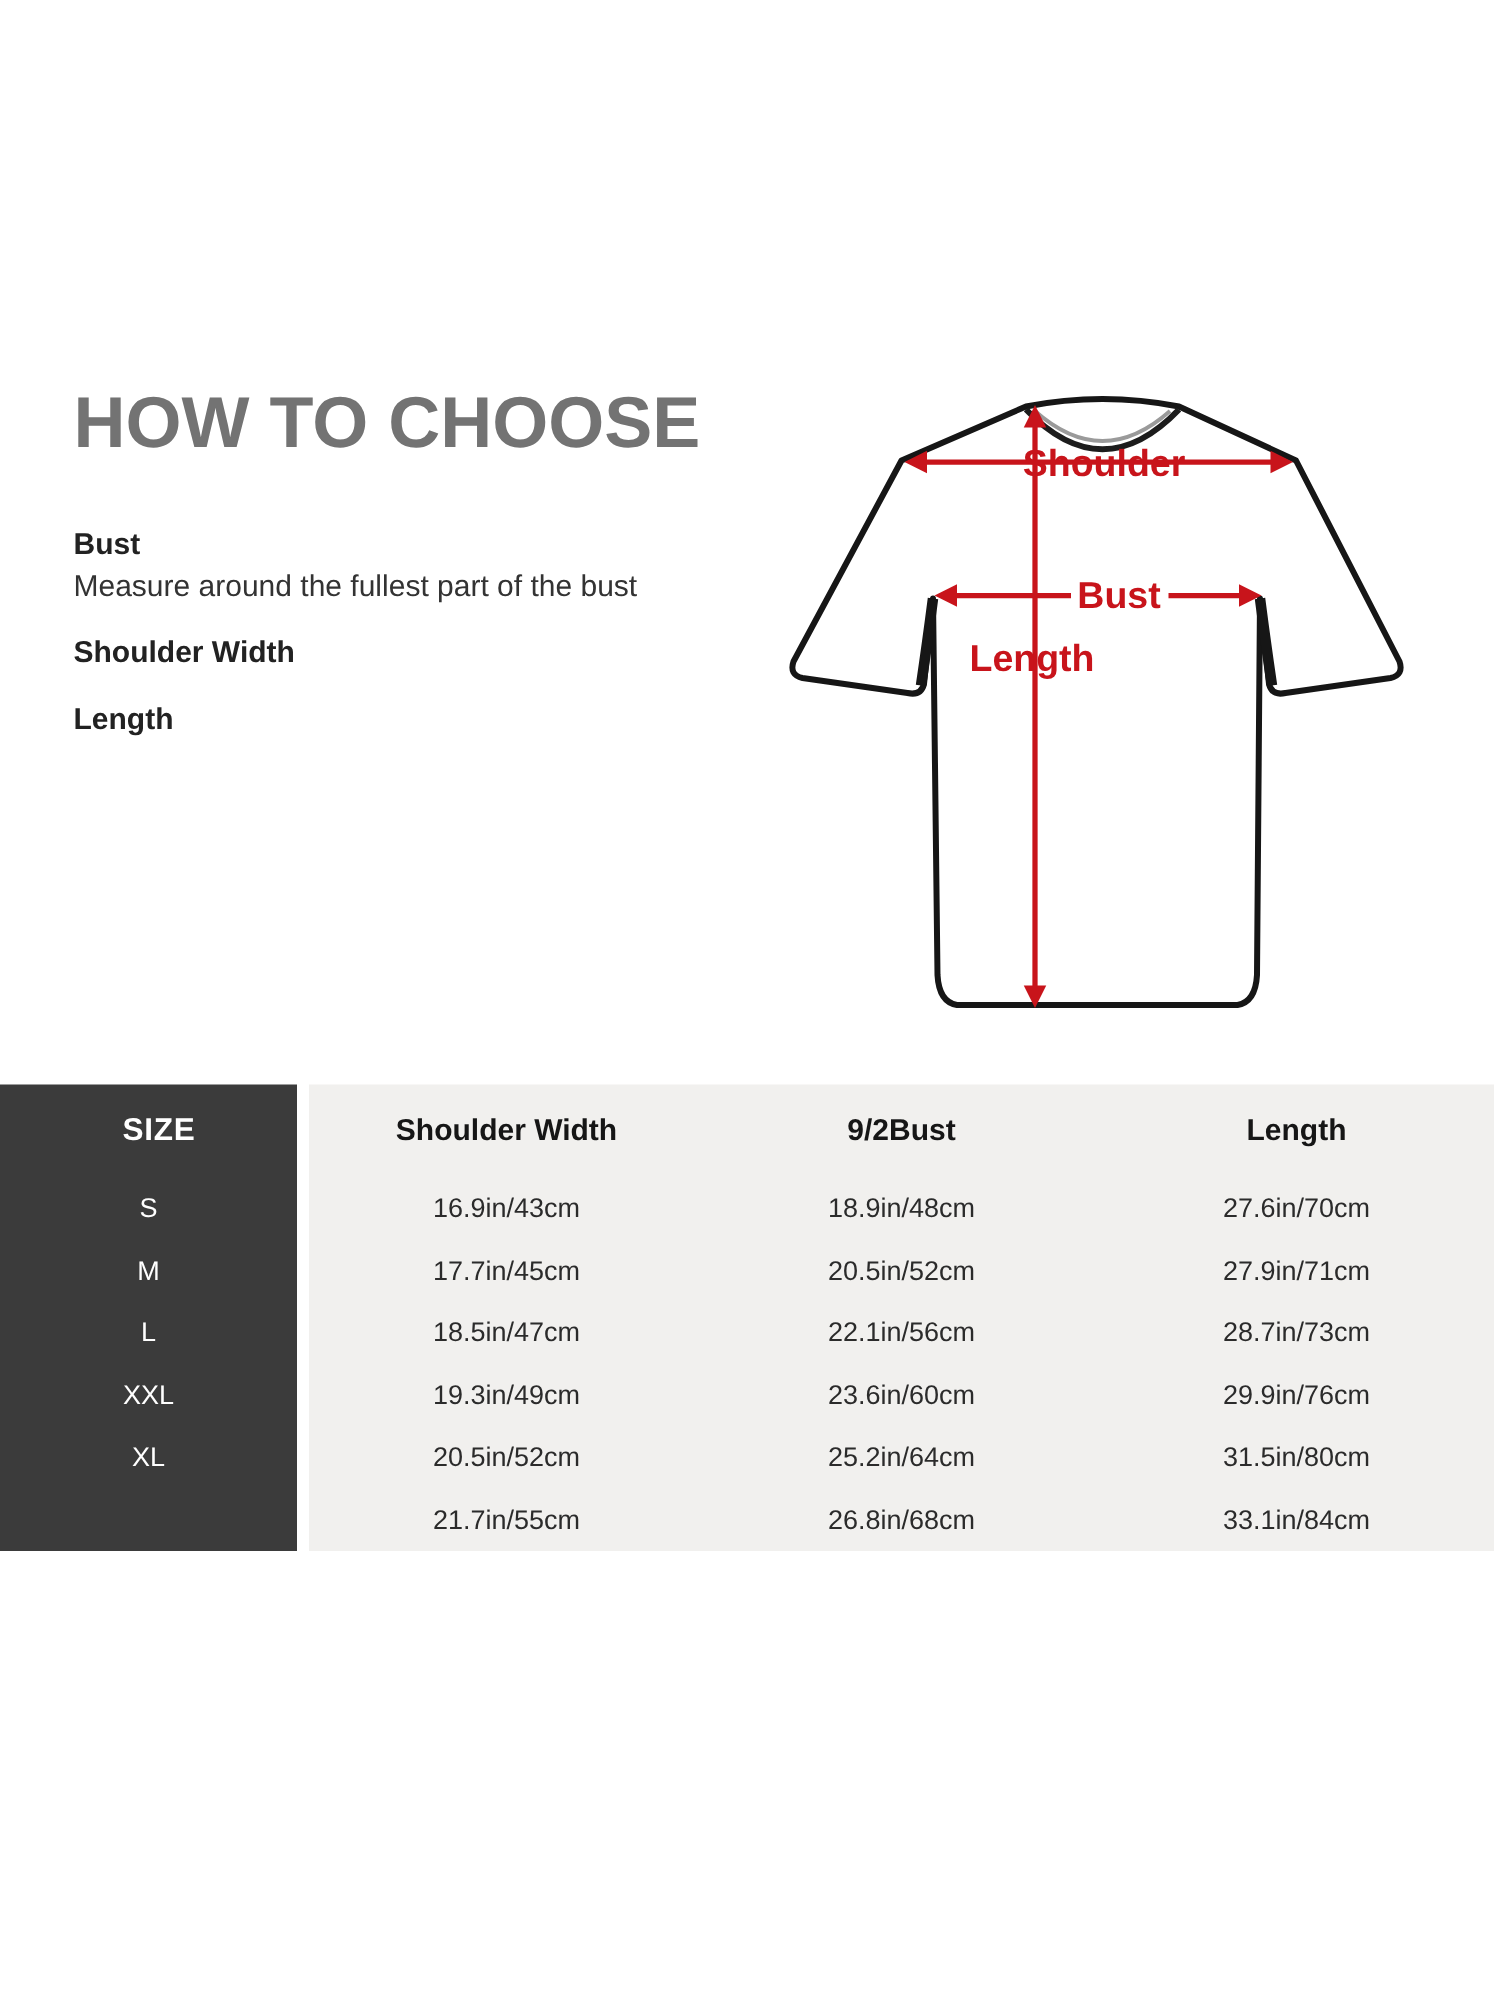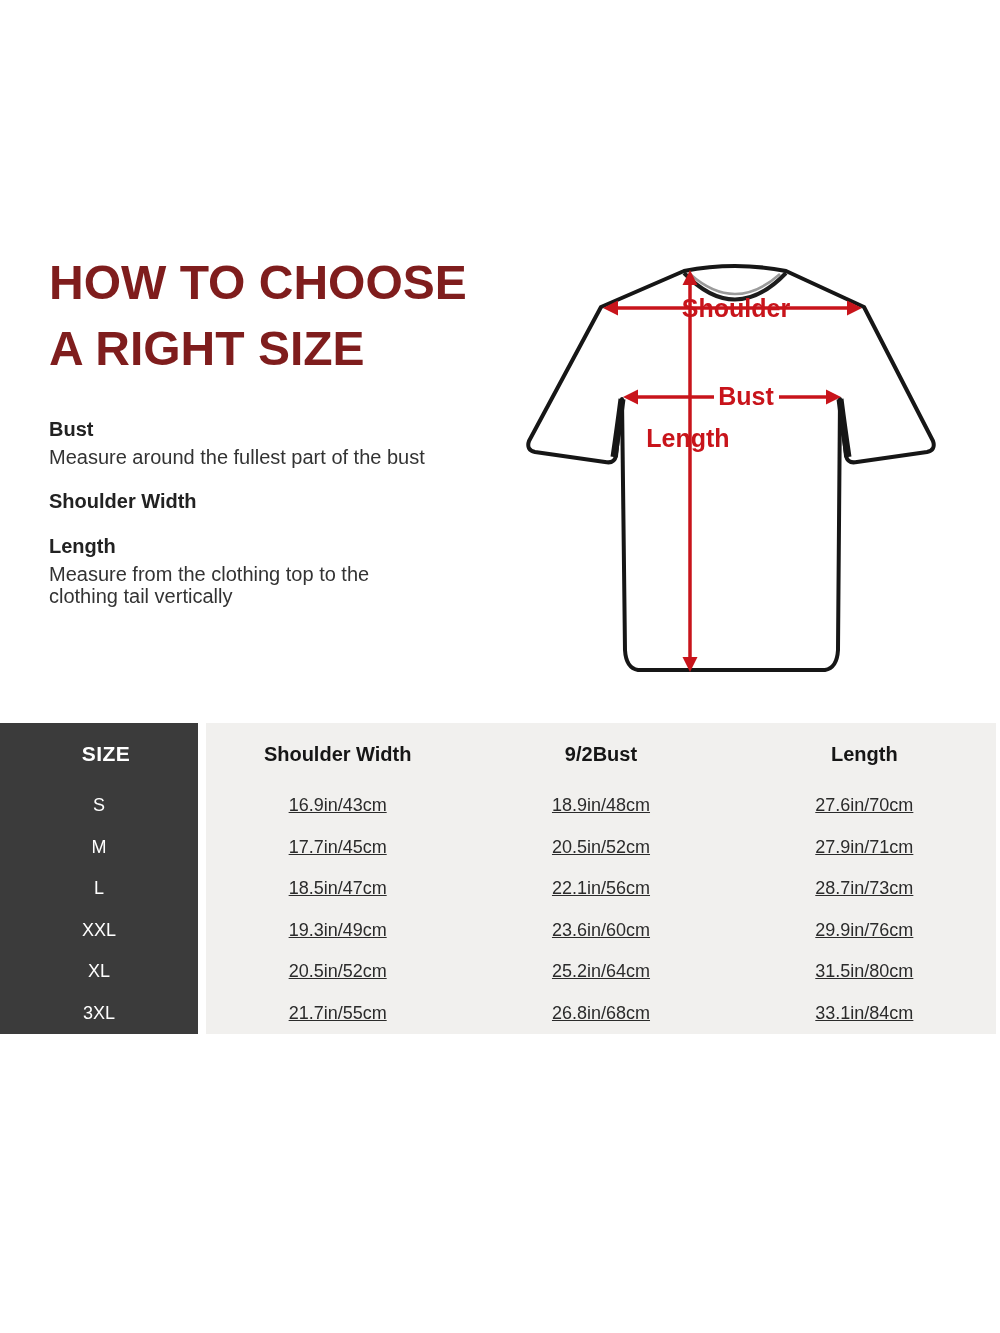--- a/index.html
+++ b/index.html
@@ -4,21 +4,21 @@
 <style>
   * { margin:0; padding:0; box-sizing:border-box; }
   html,body { background:#ffffff; }
   .canvas {
     position:relative; width:1000px; height:1333px; background:#ffffff;
     font-family:"Liberation Sans", sans-serif; overflow:hidden;
   }
 
   
   .intro { position:absolute; left:49px; top:250px; width:440px; }
-  .title-line { font-size:48px; font-weight:bold; color:#7f1d1d; line-height:66px; letter-spacing:0px; }
+  .title-line { font-size:48px; font-weight:bold; color:#737373; line-height:66px; letter-spacing:0px; }
   .instructions { margin-top:36px; }
   .instr-block { margin-bottom:22px; }
   .instr-heading { font-size:20px; font-weight:bold; color:#222222; margin-bottom:5px; }
   .instr-text { font-size:20px; color:#333333; line-height:22px; white-space:pre-line; }
 
   
   .diagram { position:absolute; left:500px; top:240px; width:490px; height:470px; }
   .diagram text { font-family:"Liberation Sans", sans-serif; font-weight:bold; }
 
   
@@ -29,46 +29,43 @@
   .size-col > div { display:flex; align-items:center; justify-content:center; color:#ffffff; }
   .size-head { font-size:21px; font-weight:bold; letter-spacing:0.5px;margin-left:14px; }
   .size-cell { font-size:18px; }
   .data-area {
     position:absolute; left:206px; top:723px; width:790px; height:311px;
     background:#f1f0ee; display:grid;
     grid-template-columns:repeat(3, 1fr); grid-template-rows:62px repeat(6, 1fr);
     align-items:center; justify-items:center;
   }
   .col-head { font-size:20px; font-weight:bold; color:#161616; }
-  .data-cell { font-size:18px; color:#2b2b2b;text-decoration:underline; }
+  .data-cell { font-size:18px; color:#2b2b2b; }
 
   
   .footnote { position:absolute; left:42px; top:1069px; font-size:17px; color:#1f1f1f; }
 </style>
 </head>
 <body>
 
 <div class="canvas">
 
   <section class="intro">
     <div class="title-line">HOW TO CHOOSE</div>
-    <div class="title-line">A RIGHT SIZE</div>
 
     <div class="instructions">
       <div class="instr-block">
         <div class="instr-heading">Bust</div>
         <div class="instr-text">Measure around the fullest part of the bust</div>
       </div>
       <div class="instr-block">
         <div class="instr-heading">Shoulder Width</div>
       </div>
       <div class="instr-block">
         <div class="instr-heading">Length</div>
-        <div class="instr-text">Measure from the clothing top to the
-clothing tail vertically</div>
       </div>
     </div>
   </section>
 
   <svg class="diagram" viewBox="500 240 490 470" xmlns="http://www.w3.org/2000/svg">
 
     <path d="M 601 307
          L 684 271
          Q 735 261 786 271
          L 864 307
@@ -112,21 +109,20 @@
     <text x="688" y="447" text-anchor="middle" font-size="25" fill="#c8141b">Length</text>
   </svg>
 
   <div class="size-col">
     <div class="size-head">SIZE</div>
     <div class="size-cell">S</div>
     <div class="size-cell">M</div>
     <div class="size-cell">L</div>
     <div class="size-cell">XXL</div>
     <div class="size-cell">XL</div>
-    <div class="size-cell">3XL</div>
   </div>
 
   <div class="data-area">
     <span class="col-head">Shoulder Width</span>
     <span class="col-head">9/2Bust</span>
     <span class="col-head">Length</span>
 
     <span class="data-cell">16.9in/43cm</span>
     <span class="data-cell">18.9in/48cm</span>
     <span class="data-cell">27.6in/70cm</span>

